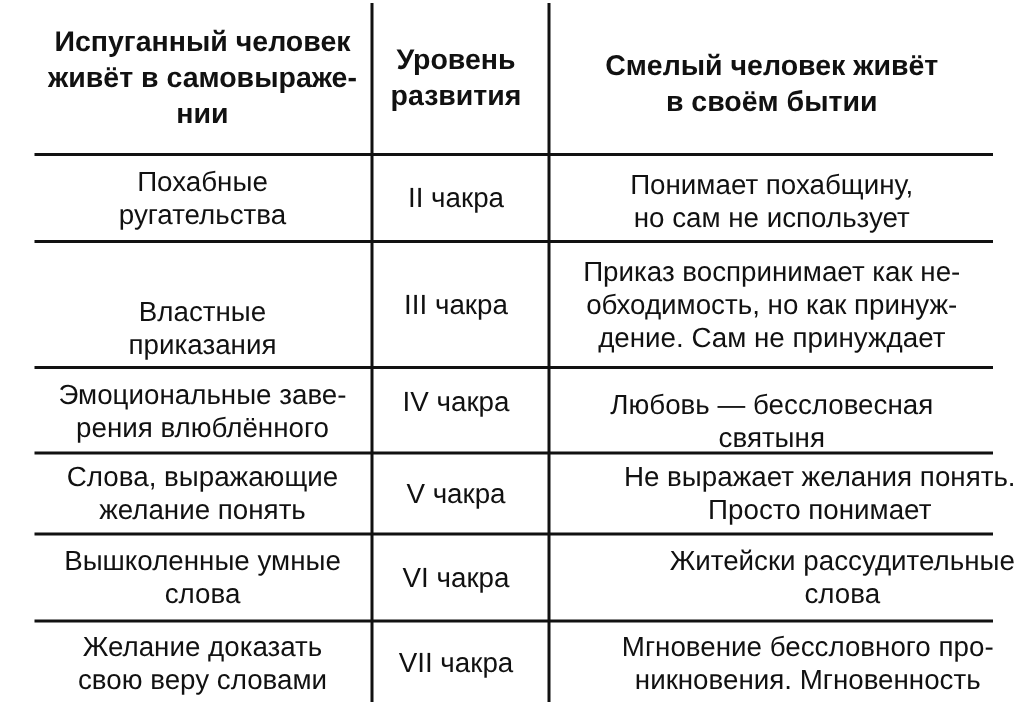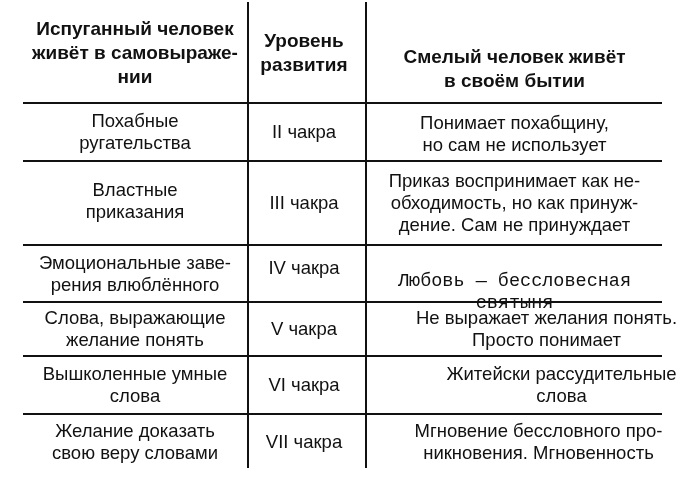--- a/index.html
+++ b/index.html
@@ -28,40 +28,40 @@
   <div class="hline" style="top:244px;"></div>
   <div class="hline" style="top:301px;"></div>
   <div class="hline" style="top:355px;"></div>
   <div class="hline" style="top:413px;"></div>
 
   <div class="cell hdr c1" style="top:4px; height:98px;">Испуганный человек
 живёт в самовыраже-
 нии</div>
   <div class="cell hdr c2" style="top:4px; height:98px;">Уровень
 развития</div>
-  <div class="cell hdr c3" style="top:20px; height:98px;">Смелый человек живёт
+  <div class="cell hdr c3" style="top:8px; height:98px;">Смелый человек живёт
 в своём бытии</div>
 
   <div class="cell c1" style="top:104px; height:56px;">Похабные
 ругательства</div>
   <div class="cell c2" style="top:104px; height:56px;">II чакра</div>
   <div class="cell c3" style="top:104px; height:60px;">Понимает похабщину,
 но сам не использует</div>
 
-  <div class="cell c1" style="top:160px; height:82px;">Властные
+  <div class="cell c1" style="top:178px; height:82px;">Властные
 приказания</div>
   <div class="cell c2" style="top:162px; height:82px;">III чакра</div>
   <div class="cell c3" style="top:162px; height:82px;">Приказ воспринимает как не-
 обходимость, но как принуж-
 дение. Сам не принуждает</div>
 
   <div class="cell c1" style="top:246px; height:55px;">Эмоциональные заве-
 рения влюблённого</div>
   <div class="cell c2" style="top:246px; height:44px;">IV чакра</div>
-  <div class="cell c3" style="top:258px; height:69px;font-family:Liberation Mono, monospace;">Любовь — бессловесная
+  <div class="cell c3" style="top:246px; height:69px;">Любовь — бессловесная
 святыня</div>
 
   <div class="cell c1" style="top:303px; height:52px;">Слова, выражающие
 желание понять</div>
   <div class="cell c2" style="top:303px; height:52px;">V чакра</div>
   <div class="cell c3" style="top:303px; height:52px;padding-left:32px;">Не выражает желания понять.
 Просто понимает</div>
 
   <div class="cell c1" style="top:357px; height:56px;">Вышколенные умные
 слова</div>

